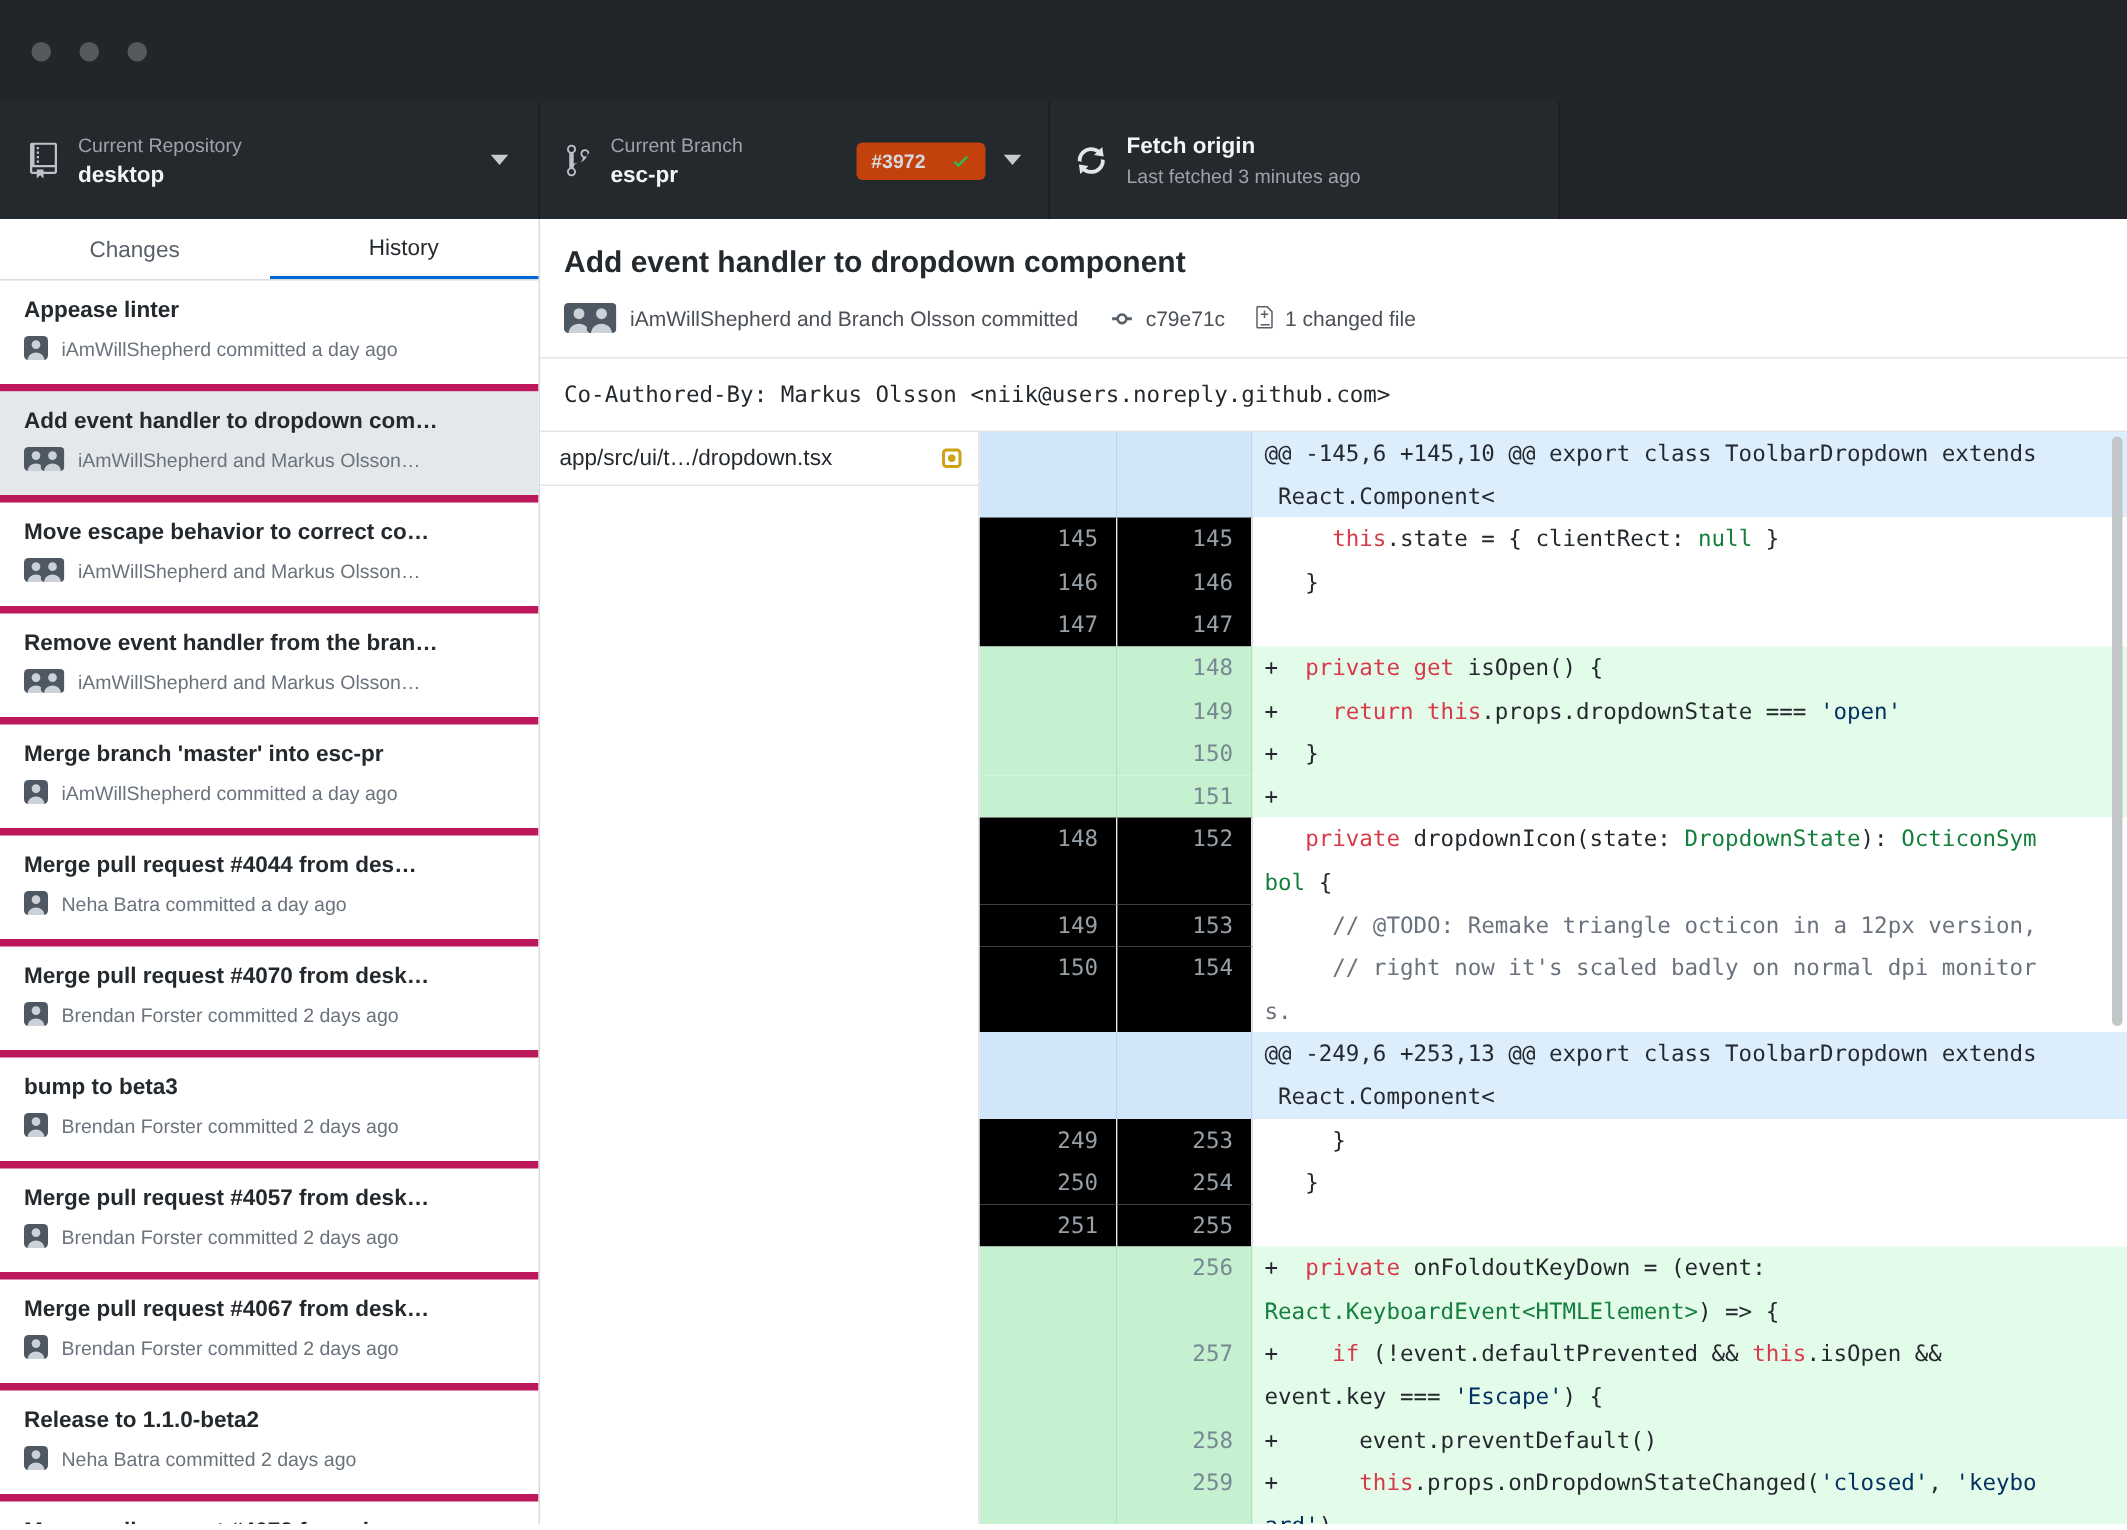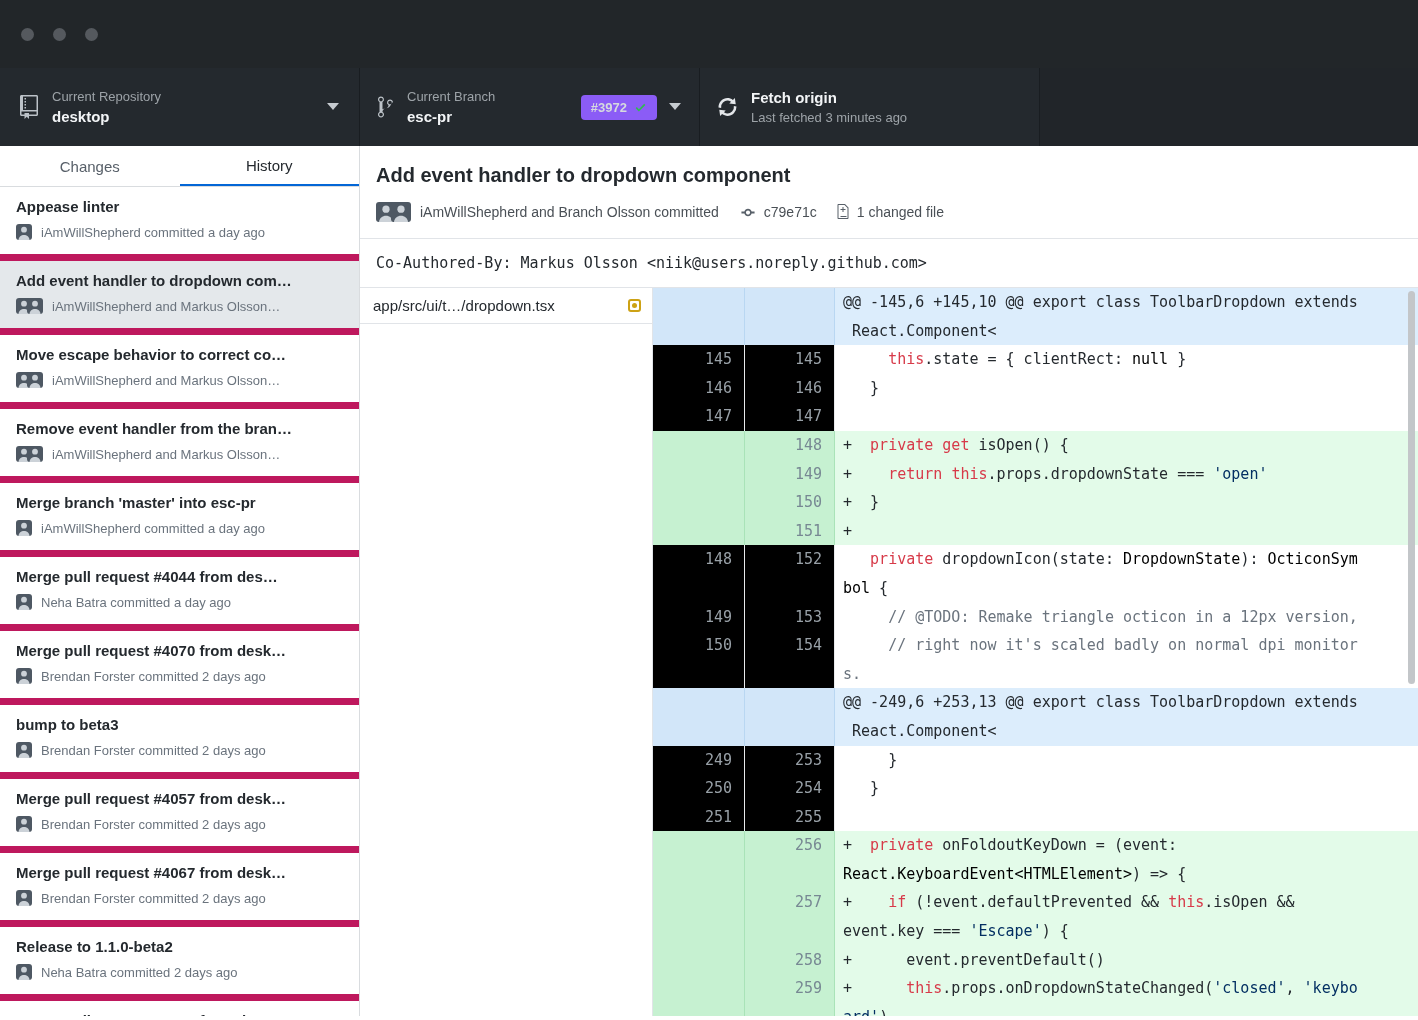--- a/index.html
+++ b/index.html
@@ -16,32 +16,32 @@
   .tb-repo{width:360px;padding:0 20px;}
   .tb-branch{width:340px;padding:0 18px;}
   .tb-fetch{width:340px;padding:0 18px;}
   .tb-rest{flex:1;background:#212529;border-right:none;}
   .tb-icon{margin-right:14px;display:flex;flex:none;}
   .tb-text{display:flex;flex-direction:column;gap:4px;min-width:0;}
   .tb-label{font-size:13px;color:#9da3a8;white-space:nowrap;}
   .tb-value{font-size:15px;font-weight:700;color:#f2f4f6;white-space:nowrap;}
   .tb-chevron{margin-left:auto;display:flex;flex:none;}
   .tb-branch .tb-chevron{margin-left:12px;}
-  .branch-badge{margin-left:auto;background:#8b5cf6;border-radius:4px;padding:5px 10px;display:flex;align-items:center;gap:7px;font-size:13px;font-weight:700;color:#d6dade;flex:none;}
+  .branch-badge{margin-left:auto;background:#c2410c;border-radius:4px;padding:5px 10px;display:flex;align-items:center;gap:17px;font-size:13px;font-weight:700;color:#d6dade;flex:none;}
 
   
   .main-row{display:flex;height:874px;overflow:hidden;}
 
   
   .sidebar{width:360px;flex:none;border-right:1px solid #d9dcdf;box-sizing:border-box;display:flex;flex-direction:column;background:#fff;}
   .tabs{height:40px;flex:none;display:flex;border-bottom:1px solid #d9dcdf;}
   .tab{flex:1;display:flex;align-items:center;justify-content:center;font-size:15px;color:#586069;box-sizing:border-box;cursor:default;}
   .tab.active{color:#24292e;border-bottom:2px solid #0366d6;}
   .commit-list{flex:1;overflow:hidden;}
-  .commit{height:74px;box-sizing:border-box;border-bottom:7px solid #be185d;padding:11px 16px 0;}
+  .commit{height:74px;box-sizing:border-box;border-bottom:5px solid #be185d;padding:11px 16px 0;}
   .commit.selected{background:#e4e8eb;}
   .c-title{font-size:15px;font-weight:700;color:#24292e;white-space:nowrap;overflow:hidden;}
   .c-meta{margin-top:9px;display:flex;align-items:center;font-size:13px;color:#6a737d;gap:9px;}
   .meta-text{white-space:nowrap;overflow:hidden;}
   .avatars{display:flex;flex:none;}
   .avatar{width:16px;height:16px;border-radius:3px;overflow:hidden;display:inline-flex;flex:none;}
   .avatars .avatar + .avatar{margin-left:-5px;}
   .avatar-lg{width:20px;height:20px;}
 
   
@@ -68,21 +68,21 @@
   .g1{width:92px;}
   .g2{width:90px;}
   .code{flex:1;padding-left:8px;white-space:pre;min-height:28.6px;box-sizing:border-box;background:#fff;overflow:hidden;}
   .drow.add .g1,.drow.add .g2{background:#c6f1d1;border-right-color:#a9e3b8;color:#778893;}
   .drow.add .code{background:#e3fbe9;}
   .drow.hunk .g1,.drow.hunk .g2{background:#d2e6f9;border-right-color:#b9d7f2;}
   .drow.hunk .code{background:#dcedfc;}
   .tok-k{color:#d73a49;}
   .tok-c{color:#6a737d;}
   .tok-s{color:#032f62;}
-  .tok-t{color:#000000;}
+  .tok-t{color:#15803d;}
   .scroll-thumb{position:absolute;top:3px;right:3px;width:7px;height:393px;border-radius:4px;background:#c3c6c9;}
 </style>
 </head>
 <body>
 
 <div class="app">
 
   <div class="titlebar">
     <span class="light"></span>
     <span class="light"></span>

